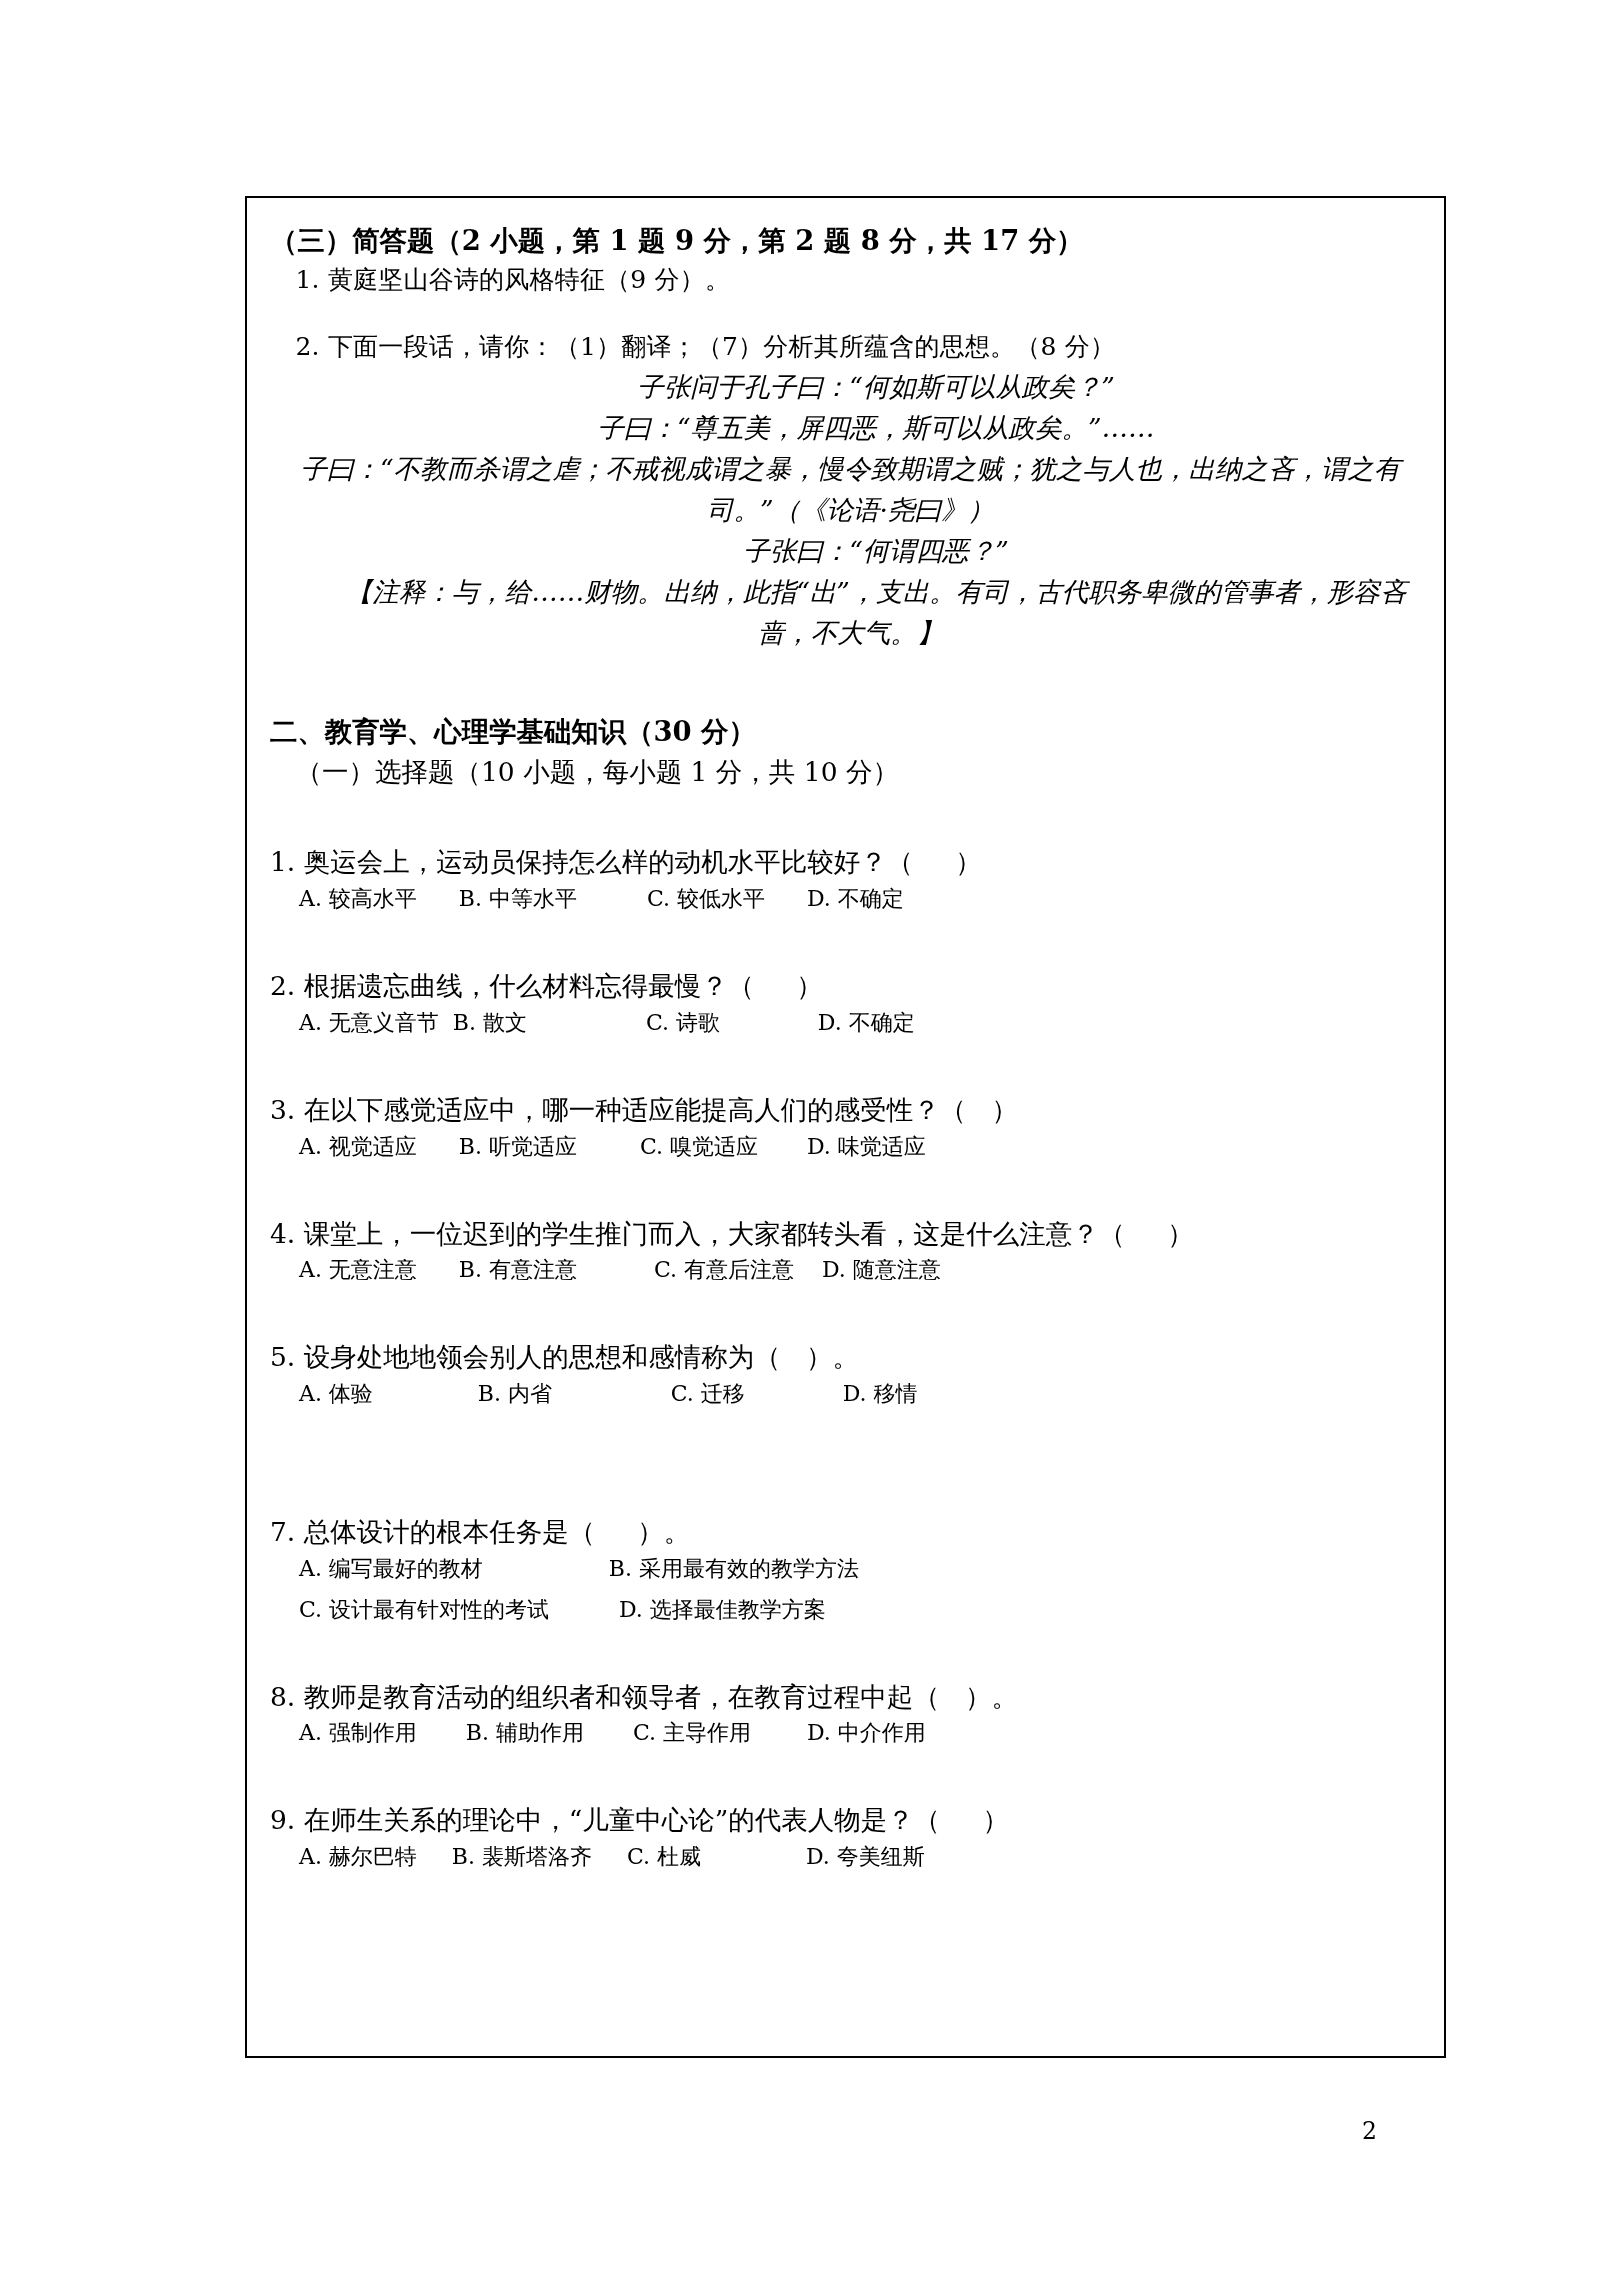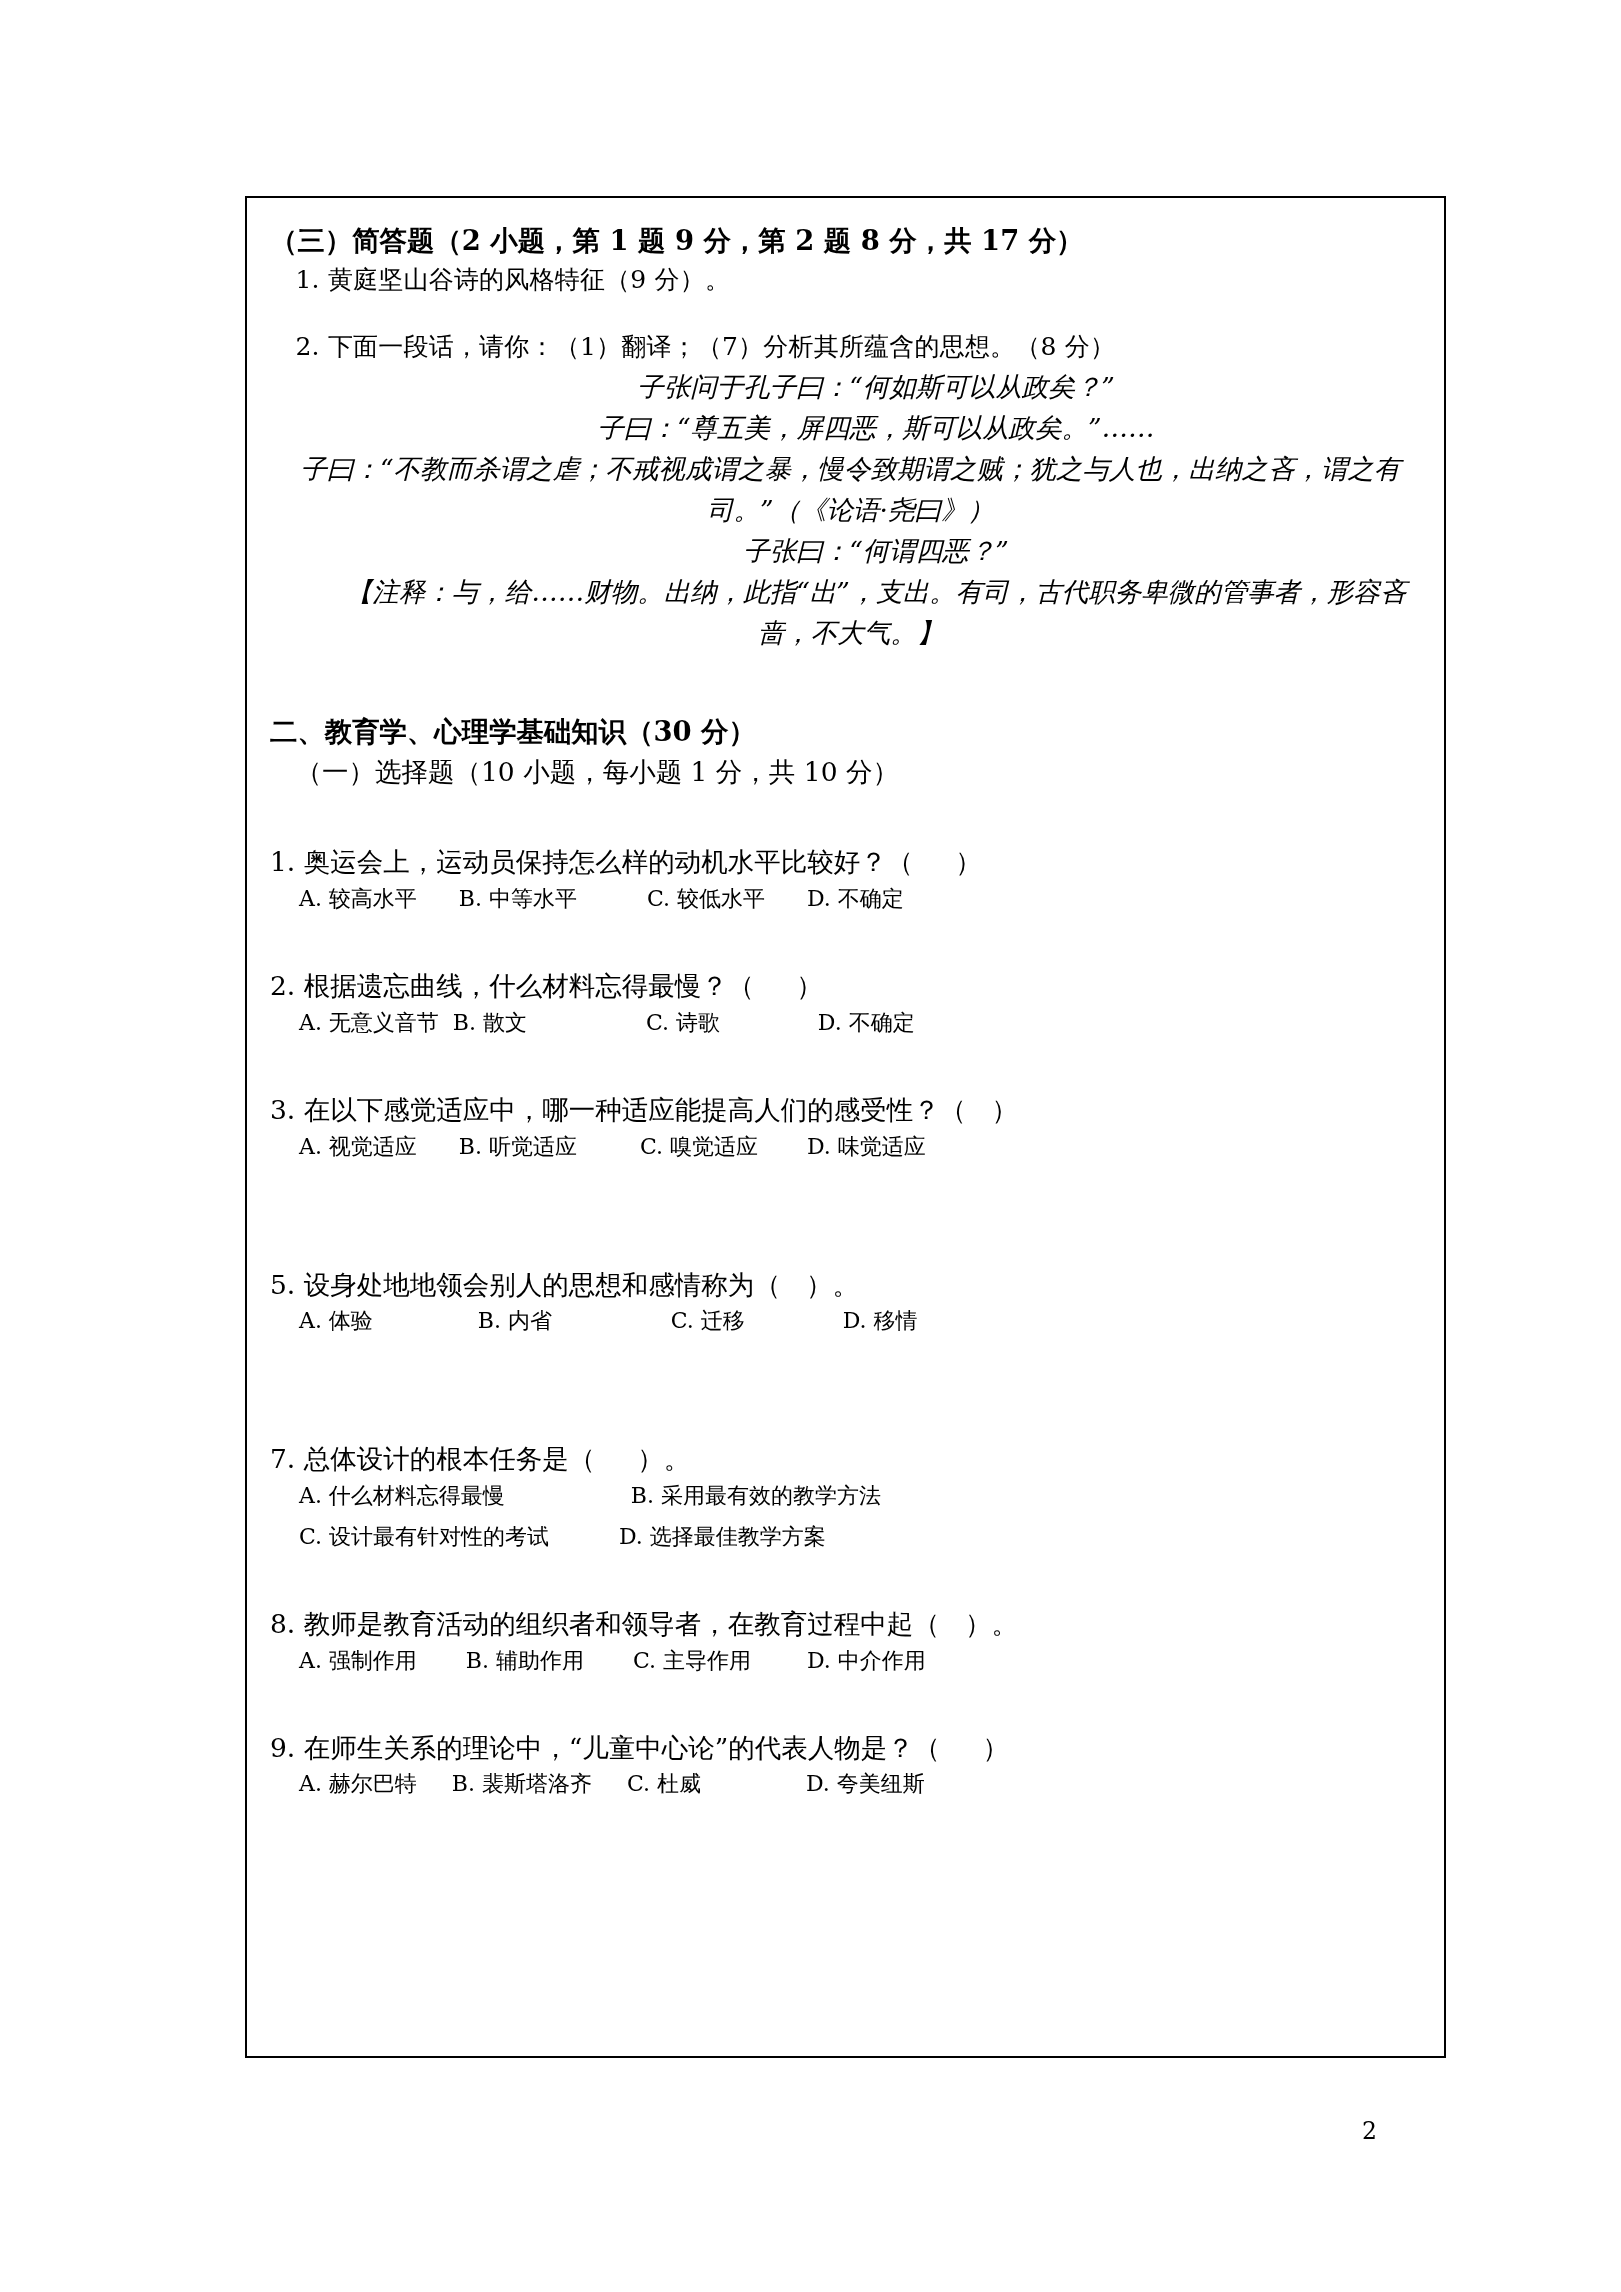--- a/index.html
+++ b/index.html
@@ -136,30 +136,34 @@
         <div class="mcq">
           <div class="mcq-stem">2. 根据遗忘曲线，什么材料忘得最慢？（     ）</div>
           <div class="mcq-options">A. 无意义音节  B. 散文                 C. 诗歌              D. 不确定</div>
         </div>
         <div class="q-gap"></div>
         <div class="mcq">
           <div class="mcq-stem">3. 在以下感觉适应中，哪一种适应能提高人们的感受性？（   ）</div>
           <div class="mcq-options">A. 视觉适应      B. 听觉适应         C. 嗅觉适应       D. 味觉适应</div>
         </div>
         <div class="q-gap"></div>
+        <div class="mcq">
+          <div class="mcq-stem">4. 课堂上，一位迟到的学生推门而入，大家都转头看，这是什么注意？（     ）</div>
+          <div class="mcq-options">A. 无意注意      B. 有意注意           C. 有意后注意    D. 随意注意</div>
+        </div>
         <div class="q-gap"></div>
         <div class="mcq">
           <div class="mcq-stem">5. 设身处地地领会别人的思想和感情称为（   ）。</div>
           <div class="mcq-options">A. 体验               B. 内省                 C. 迁移              D. 移情</div>
         </div>
         <div class="q-gap"></div>
         <div class="q-gap"></div>
         <div class="mcq">
           <div class="mcq-stem">7. 总体设计的根本任务是（     ）。</div>
-          <div class="mcq-options">A. 什么材料忘得最慢                  B. 采用最有效的教学方法</div>
+          <div class="mcq-options">A. 编写最好的教材                  B. 采用最有效的教学方法</div>
           <div class="opt-row-gap"></div>
           <div class="mcq-options">C. 设计最有针对性的考试          D. 选择最佳教学方案</div>
         </div>
         <div class="q-gap"></div>
         <div class="mcq">
           <div class="mcq-stem">8. 教师是教育活动的组织者和领导者，在教育过程中起（   ）。</div>
           <div class="mcq-options">A. 强制作用       B. 辅助作用       C. 主导作用        D. 中介作用</div>
         </div>
         <div class="q-gap"></div>
         <div class="mcq">

